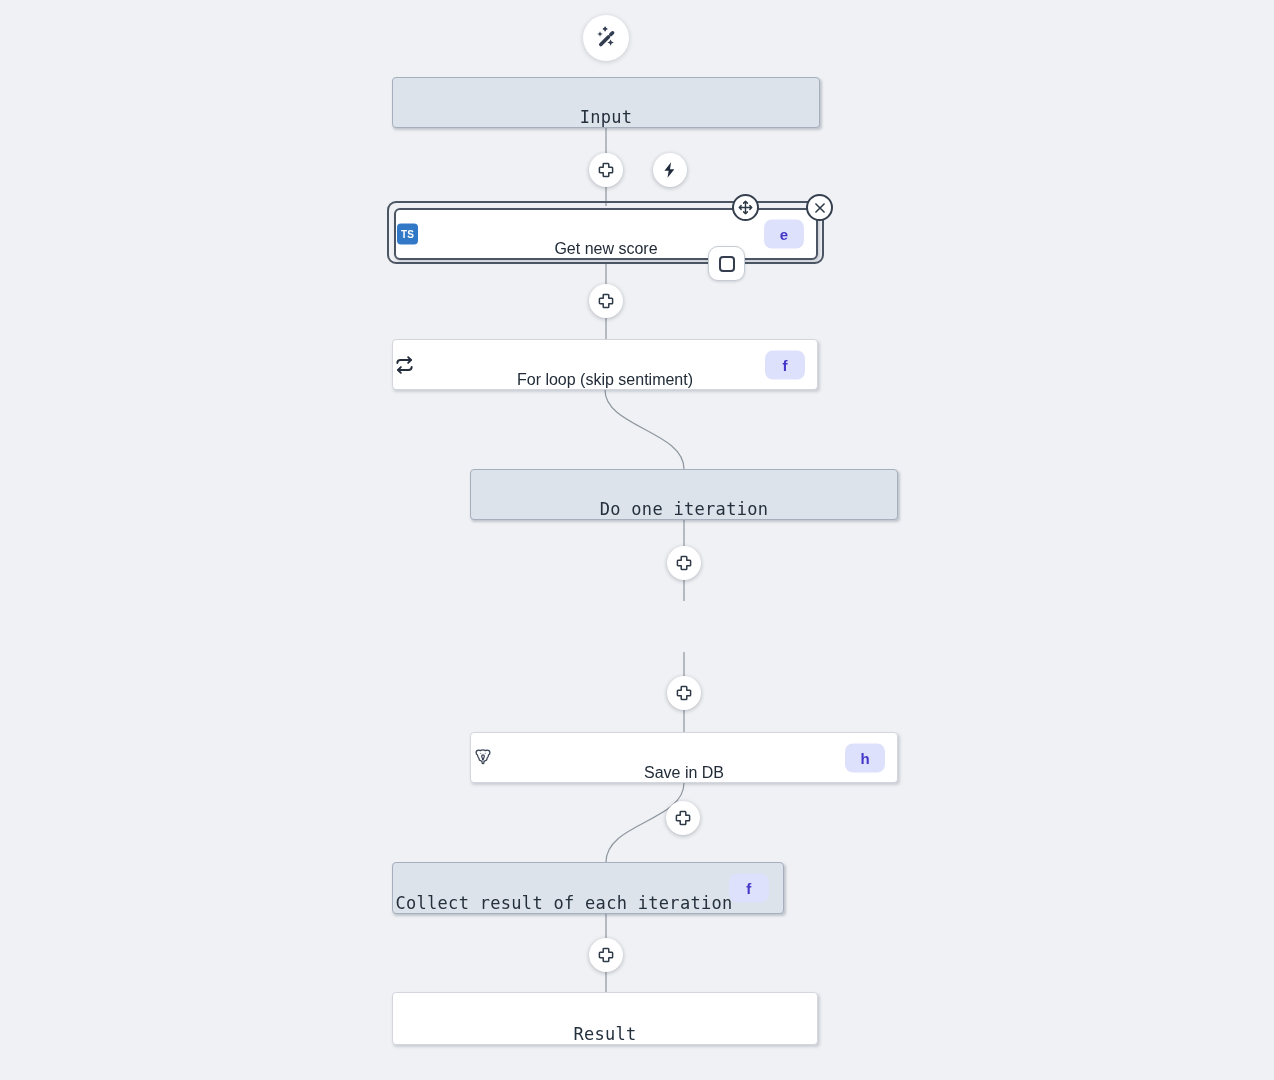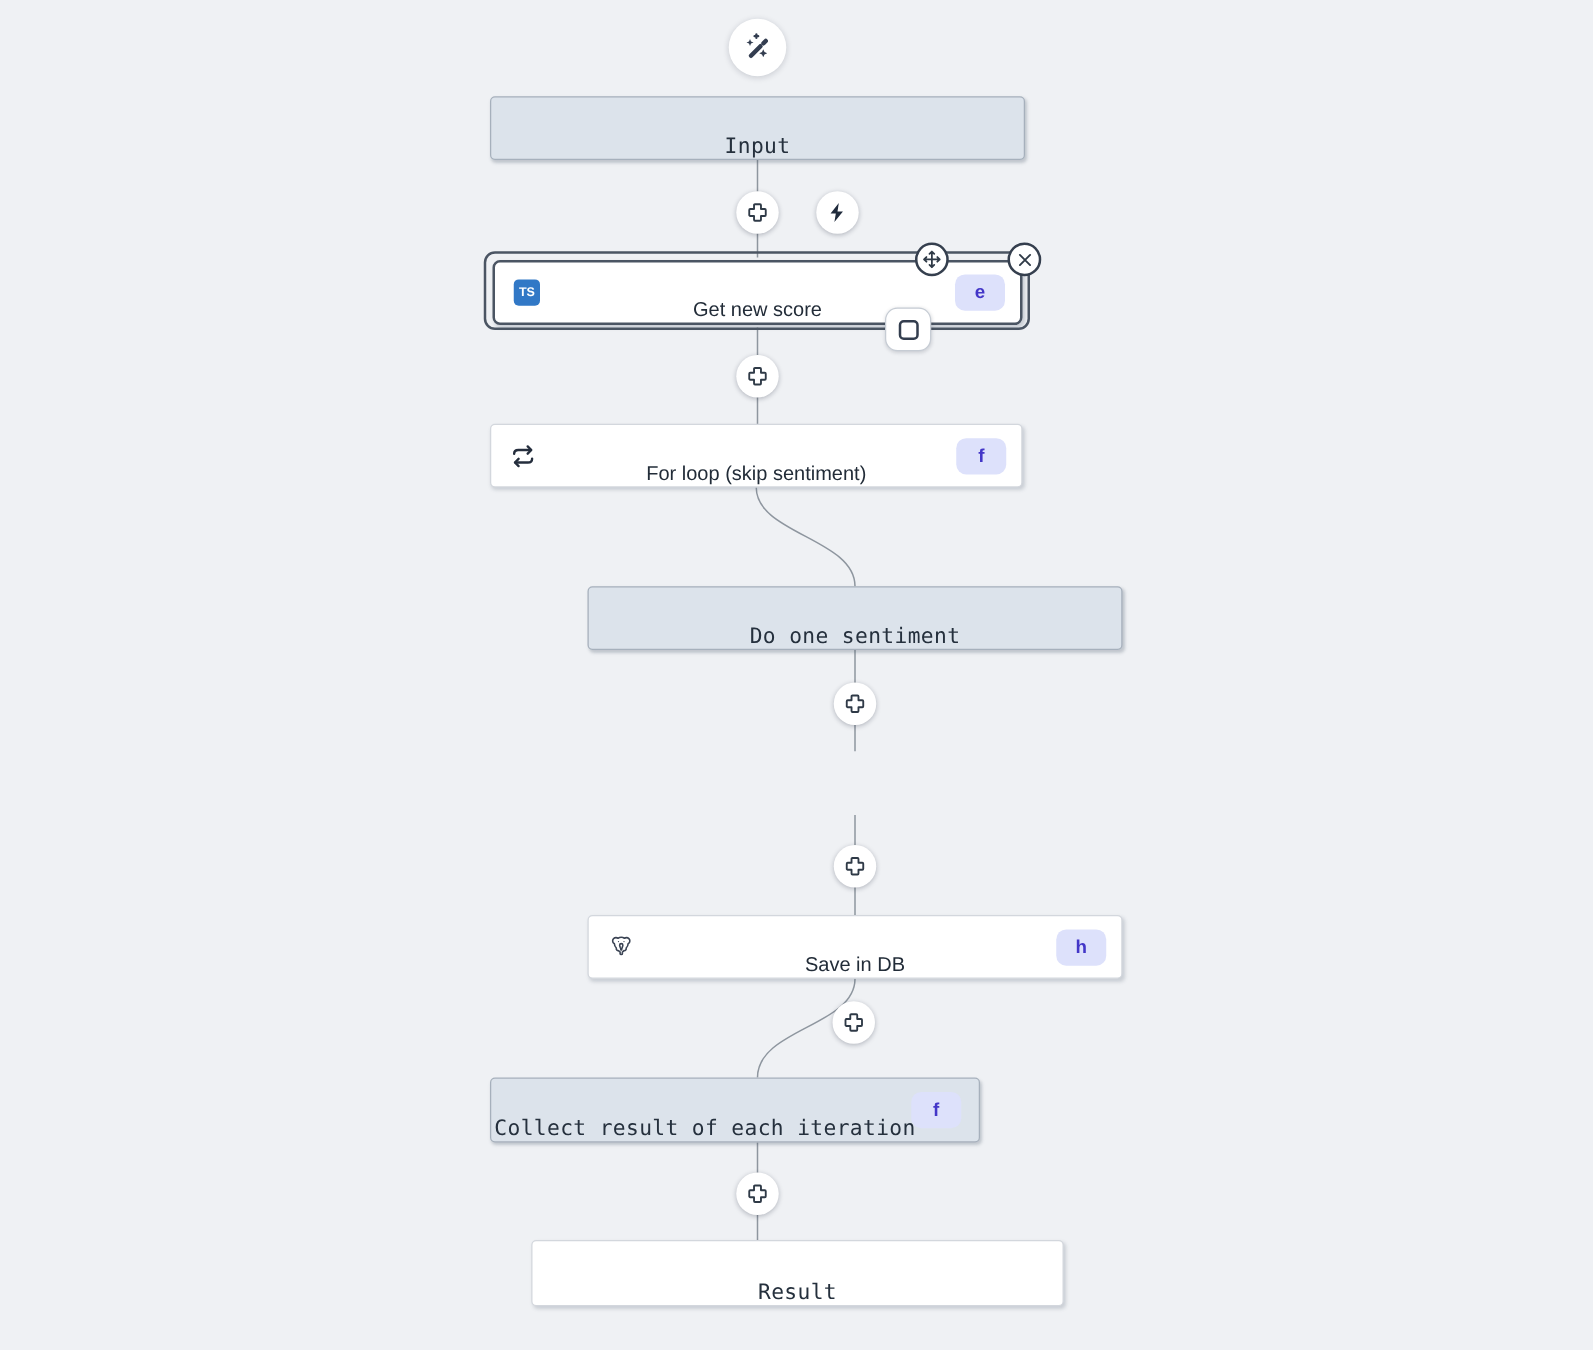--- a/index.html
+++ b/index.html
@@ -14,21 +14,21 @@
            color:#25303d;box-shadow:1.5px 2px 2.5px rgba(71,85,105,.28);}
   .step{background:#ffffff;border:1px solid #d3d7dd;font-size:16px;color:#222c38;
         box-shadow:1.5px 2px 3px rgba(71,85,105,.22);}
   .step.white-virtual{font-family:"DejaVu Sans Mono",monospace;font-size:17px;letter-spacing:.3px;color:#25303d;}
   .node .label{pointer-events:none;}
 
   .selected-node{border:2px solid #4b5563;border-radius:6px;z-index:4;}
   .selection-ring{position:absolute;left:387px;top:201px;width:437px;height:63px;
                   border:2px solid #4b5563;border-radius:9px;box-sizing:border-box;z-index:2;}
 
-  .step-icon{position:absolute;left:14px;top:50%;transform:translateY(-50%);
+  .step-icon{position:absolute;left:0;top:50%;transform:translateY(-50%);
              width:23px;height:23px;display:flex;align-items:center;justify-content:center;}
   .badge{position:absolute;right:12px;top:50%;transform:translateY(-50%);
          width:40px;height:29px;border-radius:8px;background:#dde1fb;color:#4336c8;
          font-family:"Liberation Sans",sans-serif;font-weight:bold;font-size:15px;
          display:flex;align-items:center;justify-content:center;}
 
   .circle-btn{position:absolute;border-radius:50%;background:#fff;display:flex;
               align-items:center;justify-content:center;cursor:pointer;box-sizing:border-box;}
   .plus-btn{width:34px;height:34px;z-index:4;box-shadow:0 1px 4px rgba(15,23,42,.28);}
   .zap-btn{width:34px;height:34px;z-index:4;box-shadow:0 1px 4px rgba(15,23,42,.28);}
@@ -130,21 +130,21 @@
         <path d="m15.8 3.8 3 3-3 3"></path>
         <path d="M19.5 14 C19.5 16.2 17.8 17.2 16 17.2 H5.5"></path>
         <path d="m8.2 14.2-3 3 3 3"></path>
       </svg>
     </span>
     <span class="label">For loop (skip sentiment)</span>
     <span class="badge">f</span>
   </div>
 
   <div class="node virtual" style="left:470px;top:469px;width:428px;height:51px;">
-    <span class="label">Do one sentiment</span>
+    <span class="label">Do one iteration</span>
   </div>
 
   <div class="circle-btn plus-btn" style="left:667px;top:546px;">
     <svg width="18" height="18" viewBox="0 0 24 24">
       <path d="M9.3 3.2h5.4c.55 0 1 .45 1 1v4.1h4.1c.55 0 1 .45 1 1v5.4c0 .55-.45 1-1 1h-4.1v4.1c0 .55-.45 1-1 1H9.3c-.55 0-1-.45-1-1v-4.1H4.2c-.55 0-1-.45-1-1V9.3c0-.55.45-1 1-1h4.1V4.2c0-.55.45-1 1-1z" fill="#ffffff" stroke="#2f3a47" stroke-width="2" stroke-linejoin="round"></path>
     </svg>
   </div>
 
 
   <div class="circle-btn plus-btn" style="left:667px;top:676px;">
@@ -176,17 +176,17 @@
     <span class="label">Collect result of each iteration</span>
     <span class="badge" style="right:14px;">f</span>
   </div>
 
   <div class="circle-btn plus-btn" style="left:589px;top:938px;">
     <svg width="18" height="18" viewBox="0 0 24 24">
       <path d="M9.3 3.2h5.4c.55 0 1 .45 1 1v4.1h4.1c.55 0 1 .45 1 1v5.4c0 .55-.45 1-1 1h-4.1v4.1c0 .55-.45 1-1 1H9.3c-.55 0-1-.45-1-1v-4.1H4.2c-.55 0-1-.45-1-1V9.3c0-.55.45-1 1-1h4.1V4.2c0-.55.45-1 1-1z" fill="#ffffff" stroke="#2f3a47" stroke-width="2" stroke-linejoin="round"></path>
     </svg>
   </div>
 
-  <div class="node step white-virtual" style="left:392px;top:992px;width:426px;height:53px;margin-left:33px;">
+  <div class="node step white-virtual" style="left:392px;top:992px;width:426px;height:53px;">
     <span class="label">Result</span>
   </div>
 
 </div>
 
 </body></html>

